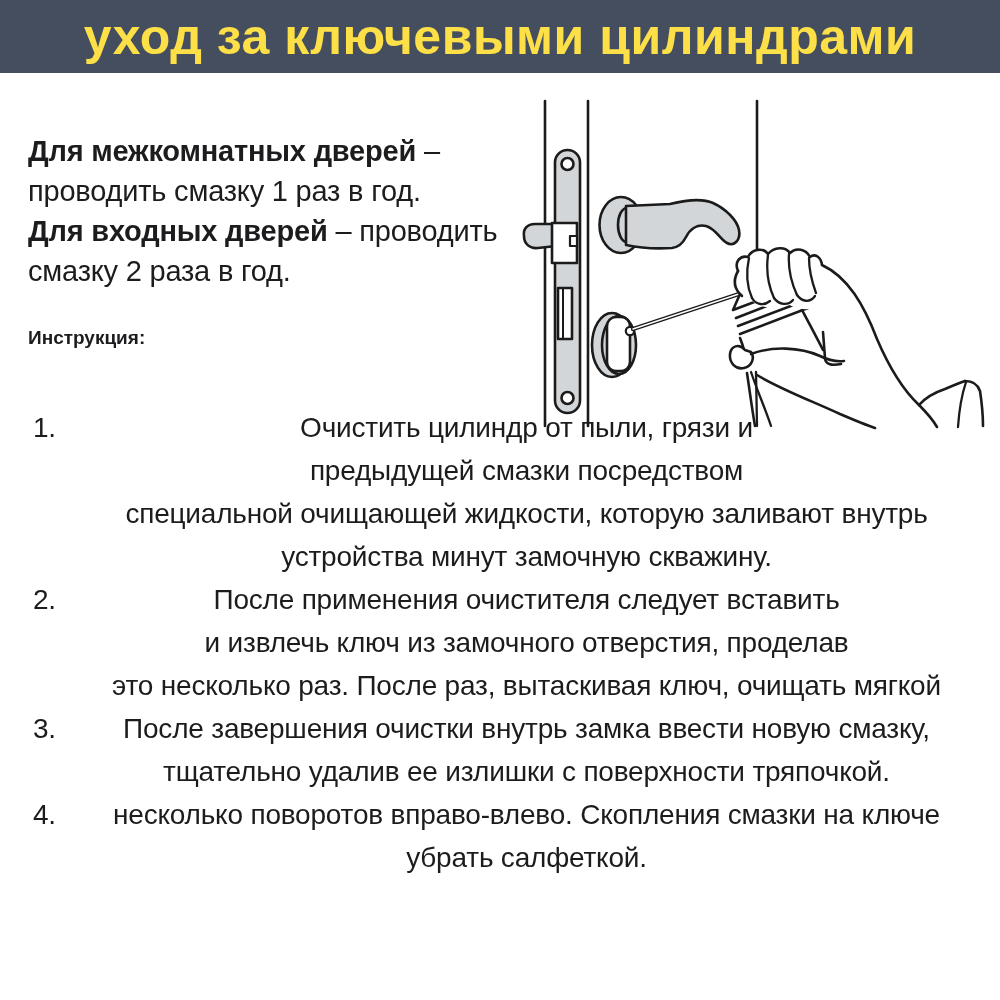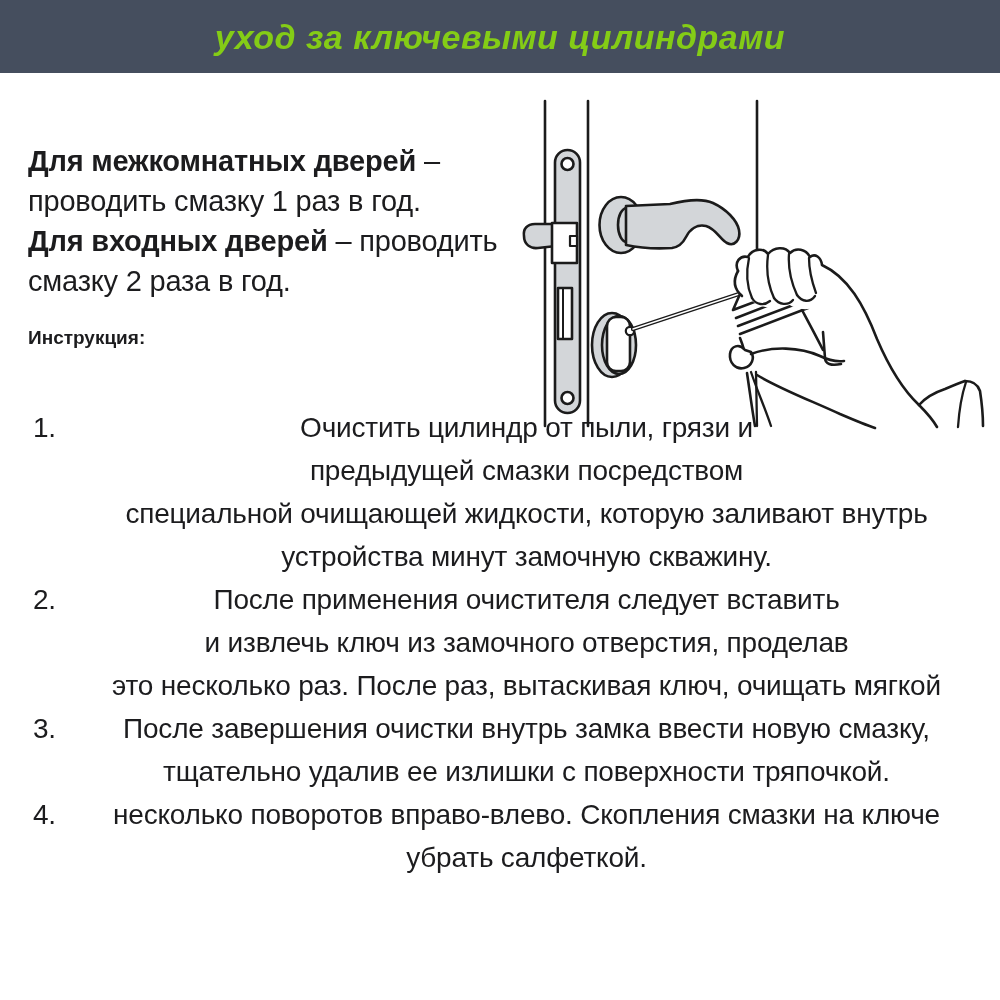--- a/index.html
+++ b/index.html
@@ -6,25 +6,25 @@
   body{
     width:1000px;height:1000px;position:relative;overflow:hidden;
     background:#ffffff;color:#1c1c1e;
     font-family:"Liberation Sans","DejaVu Sans",sans-serif;
   }
   .header{
     position:absolute;left:0;top:0;width:1000px;height:73px;
     background:#454e5e;display:flex;align-items:center;justify-content:center;
   }
   .header .title{
-    color:#84cc16;font-size:34px;font-weight:700;letter-spacing:.5px;line-height:1;
-    margin:0;white-space:nowrap;font-style:italic;
+    color:#fde047;font-size:50px;font-weight:700;letter-spacing:.5px;line-height:1;
+    margin:0;white-space:nowrap;
   }
   .intro{
-    position:absolute;left:28px;top:141px;
+    position:absolute;left:28px;top:131px;
     font-size:29px;line-height:40px;letter-spacing:-0.2px;
   }
   .intro strong{font-weight:700;}
   .instr-heading{
     position:absolute;left:28px;top:320px;
     font-size:19px;font-weight:700;line-height:36px;
   }
   .list{
     position:absolute;left:33px;top:406px;width:950px;
     font-size:28px;line-height:43px;letter-spacing:-0.2px;

